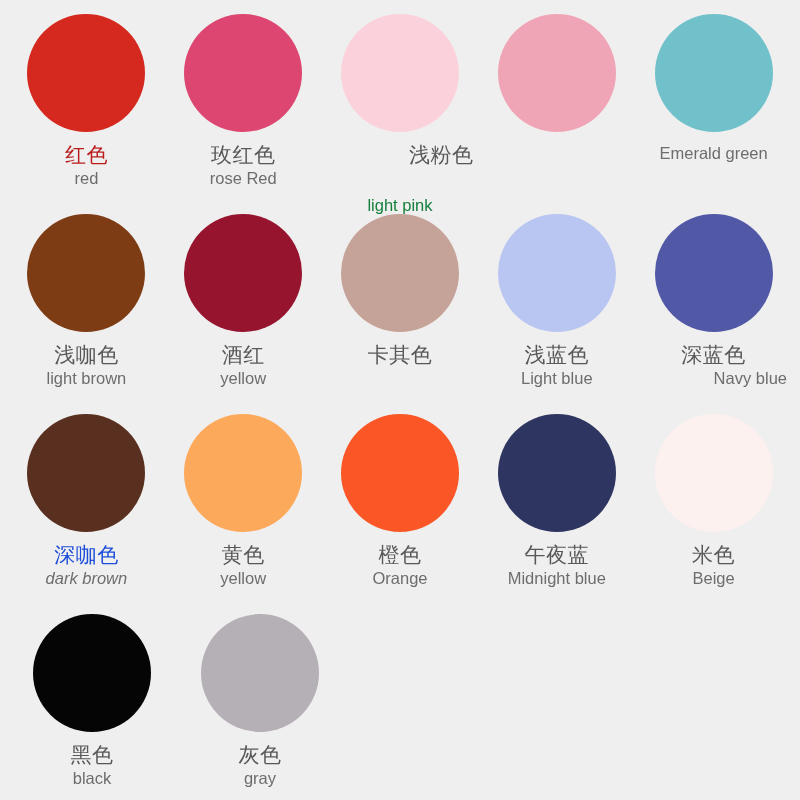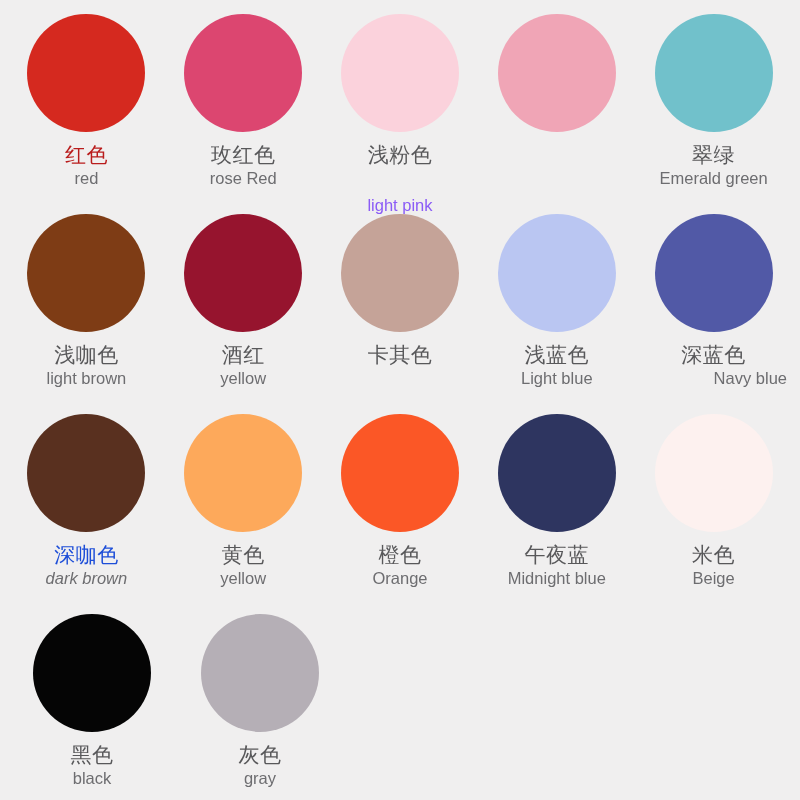--- a/index.html
+++ b/index.html
@@ -93,31 +93,30 @@
       <div class="swatch-cell">
         <div class="swatch-circle" style="background: rgb(220, 70, 112);"></div>
         <div class="swatch-labels">
           <span class="label-cn" style="color: rgb(88, 88, 90);">玫红色</span>
           <span class="label-en" style="color: rgb(109, 109, 112);">rose Red</span>
         </div>
       </div>
       <div class="swatch-cell">
         <div class="swatch-circle" style="background: rgb(251, 210, 220);"></div>
         <div class="swatch-labels">
-          <span class="label-cn" style="color: rgb(88, 88, 90);">浅粉色</span>
-          <span class="label-en" style="color: #8b5cf6; margin-top: 28px;">light pink</span>
+          <span class="label-cn" style="color: rgb(88, 88, 90); text-align: right;">浅粉色</span>
+          <span class="label-en" style="color: #15803d; margin-top: 28px;">light pink</span>
         </div>
       </div>
       <div class="swatch-cell">
         <div class="swatch-circle" style="background: rgb(240, 165, 182);"></div>
       </div>
       <div class="swatch-cell">
         <div class="swatch-circle" style="background: rgb(113, 193, 203);"></div>
         <div class="swatch-labels">
-          <span class="label-cn" style="color: rgb(88, 88, 90);">翠绿</span>
           <span class="label-en" style="color: rgb(109, 109, 112);">Emerald green</span>
         </div>
       </div>
     </div>
     <div class="swatch-row">
       <div class="swatch-cell">
         <div class="swatch-circle" style="background: rgb(126, 60, 21);"></div>
         <div class="swatch-labels">
           <span class="label-cn" style="color: rgb(88, 88, 90);">浅咖色</span>
           <span class="label-en" style="color: rgb(109, 109, 112);">light brown</span>

